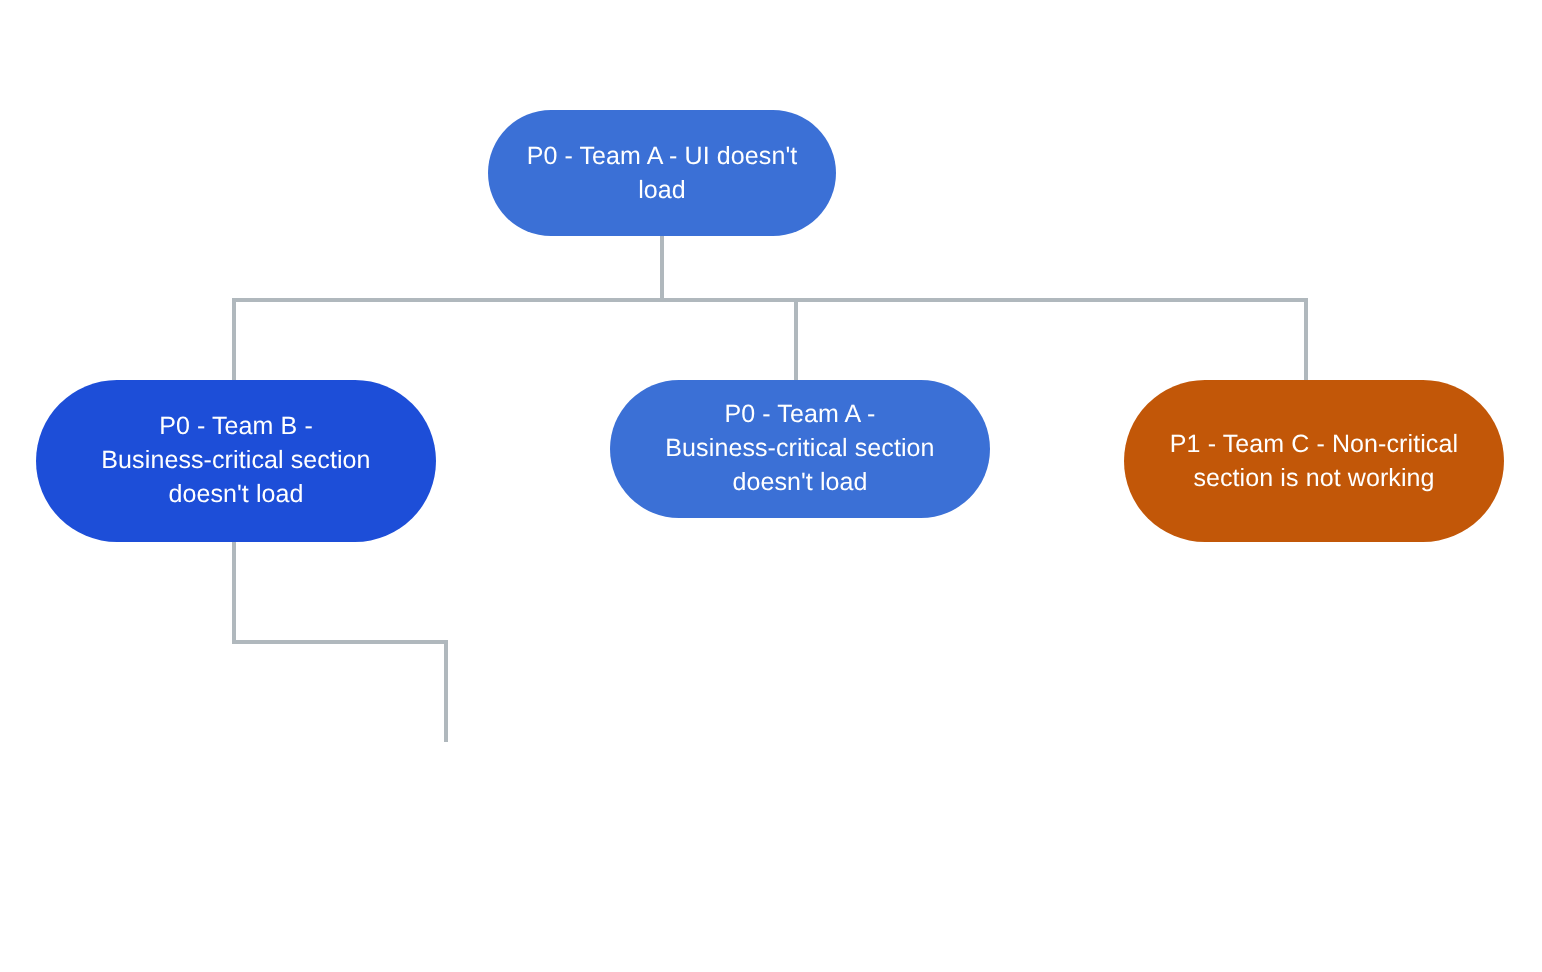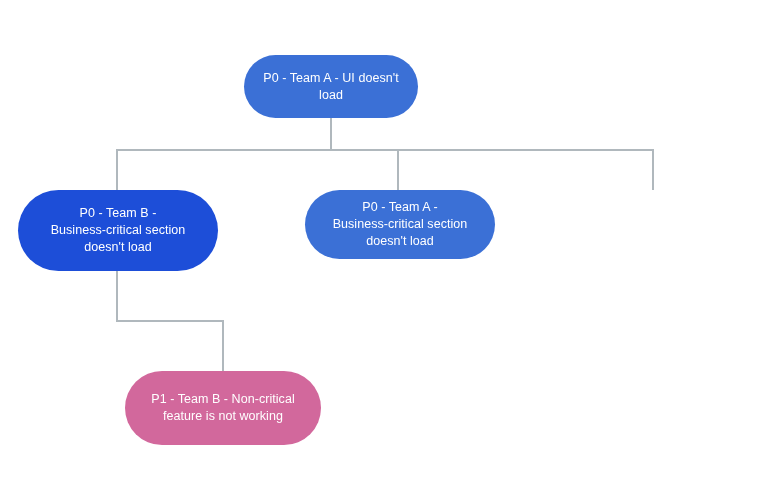--- a/index.html
+++ b/index.html
@@ -107,19 +107,19 @@
 Business-critical section
 doesn't load</span>
   </div>
 
   <div class="node" id="node-team-a-critical">
     <span class="node-label">P0 - Team A -
 Business-critical section
 doesn't load</span>
   </div>
 
+  <div class="node" id="node-team-c-noncritical">
+    <span class="node-label">P1 - Team C - Non-critical
+section is not working</span>
+  </div>
 
-  <div class="node" id="node-team-b-noncritical">
-    <span class="node-label">P1 - Team B - Non-critical
-feature is not working</span>
-  </div>
 
 </div>
 
 </body></html>

